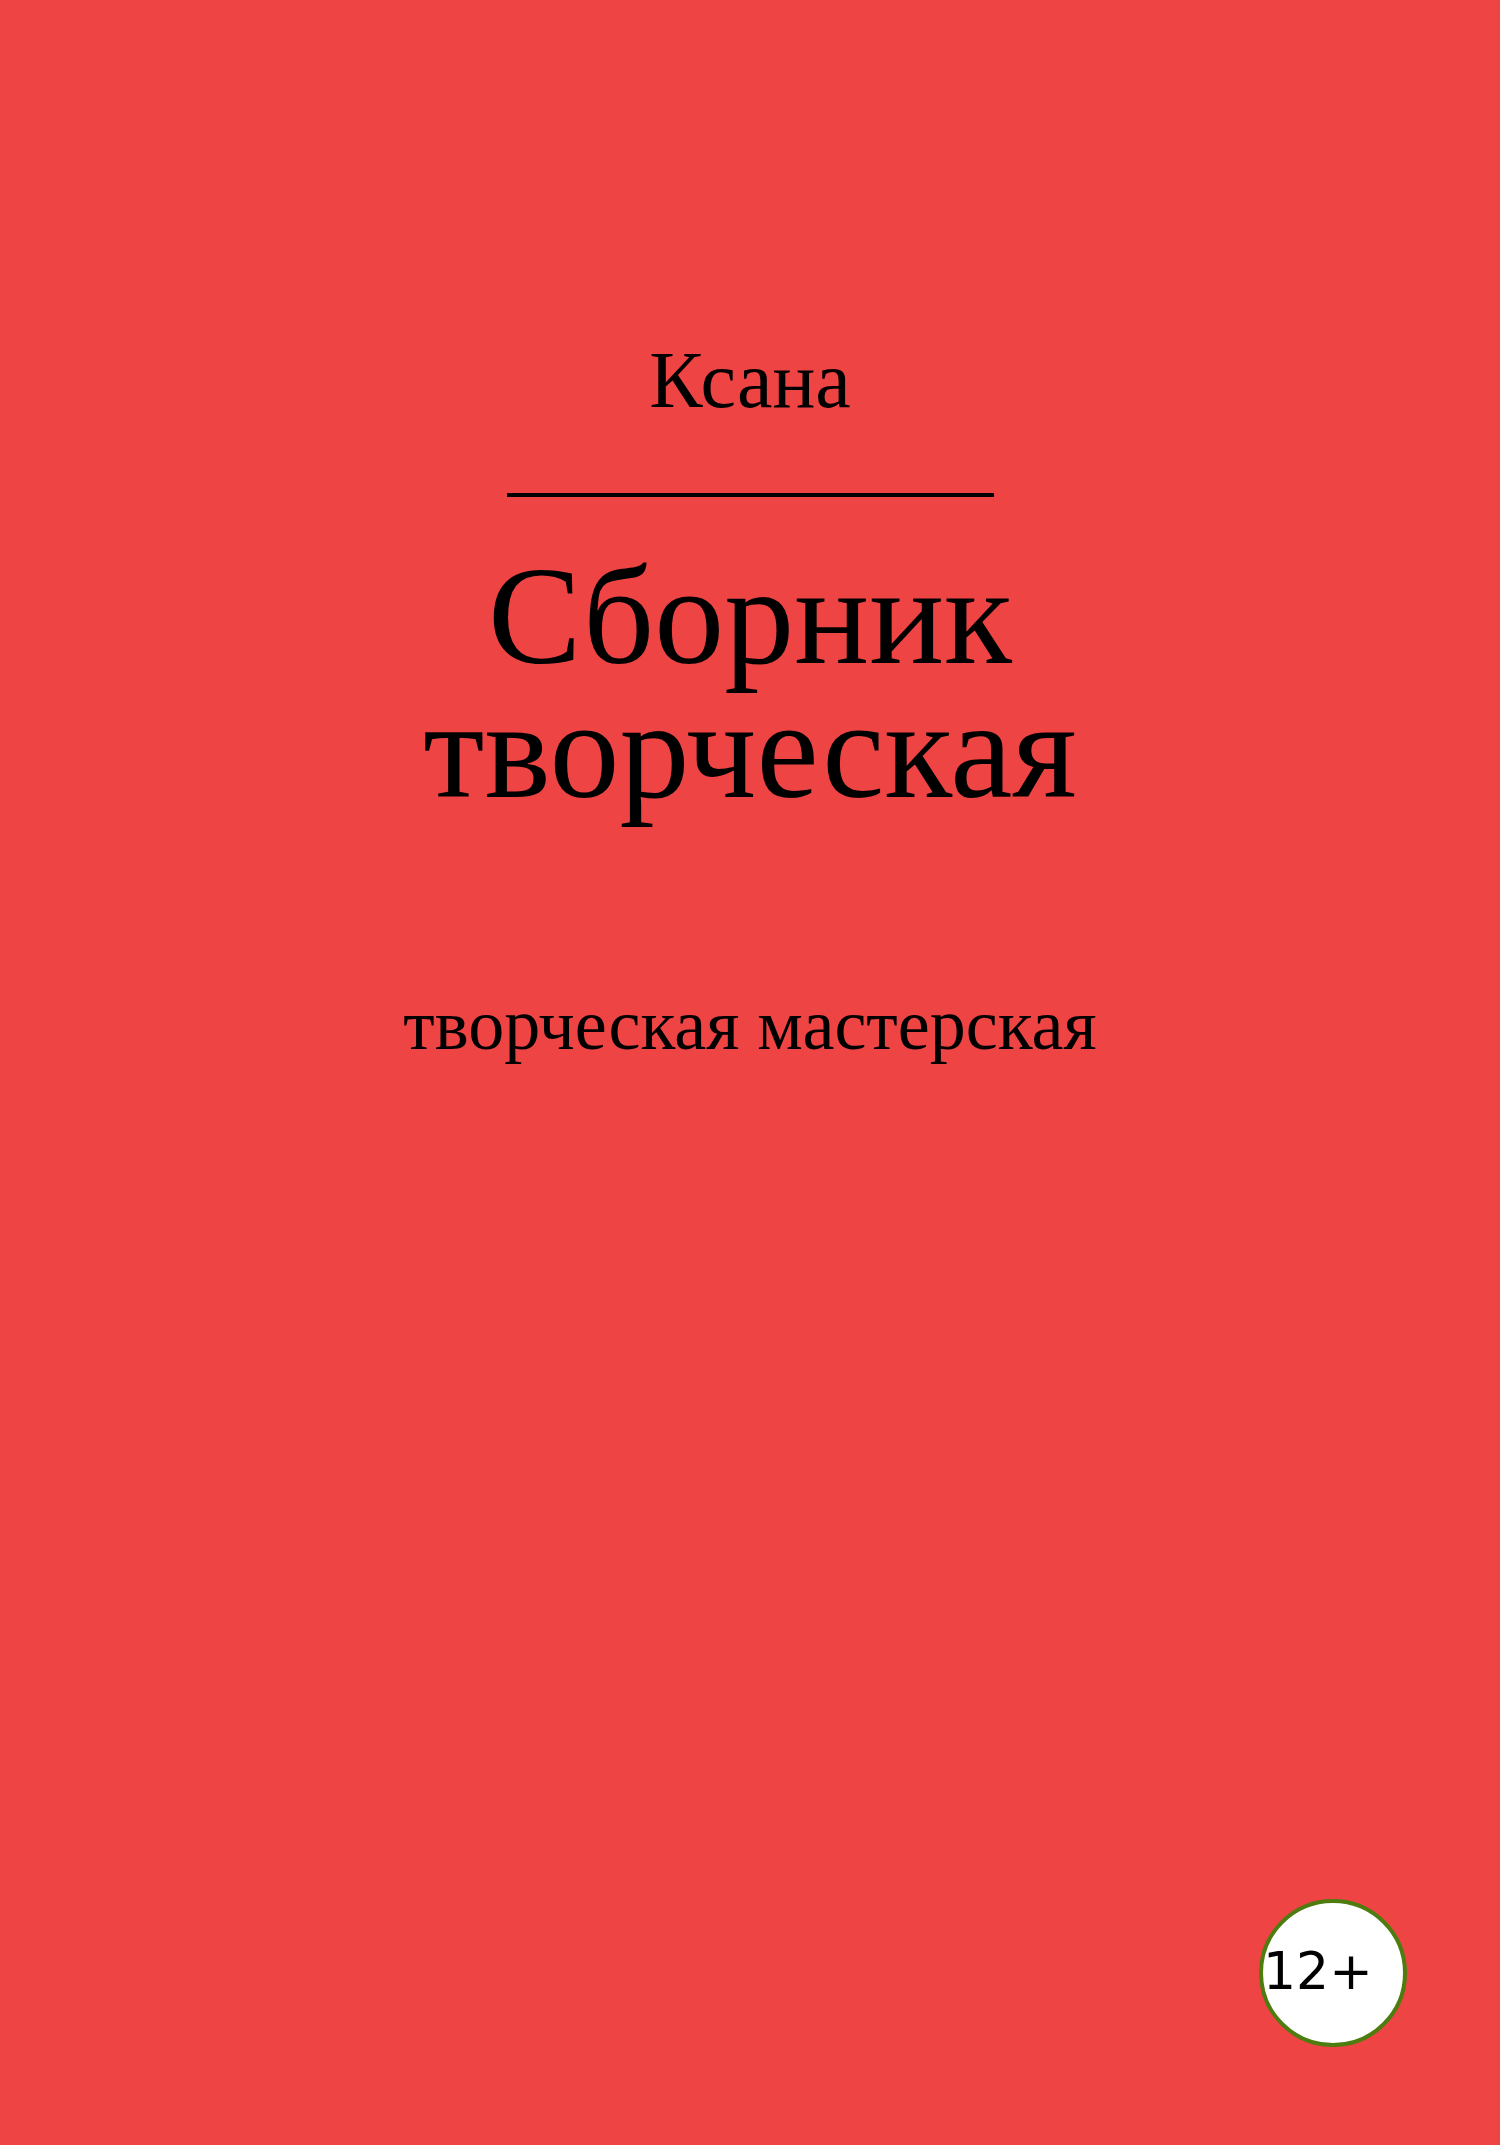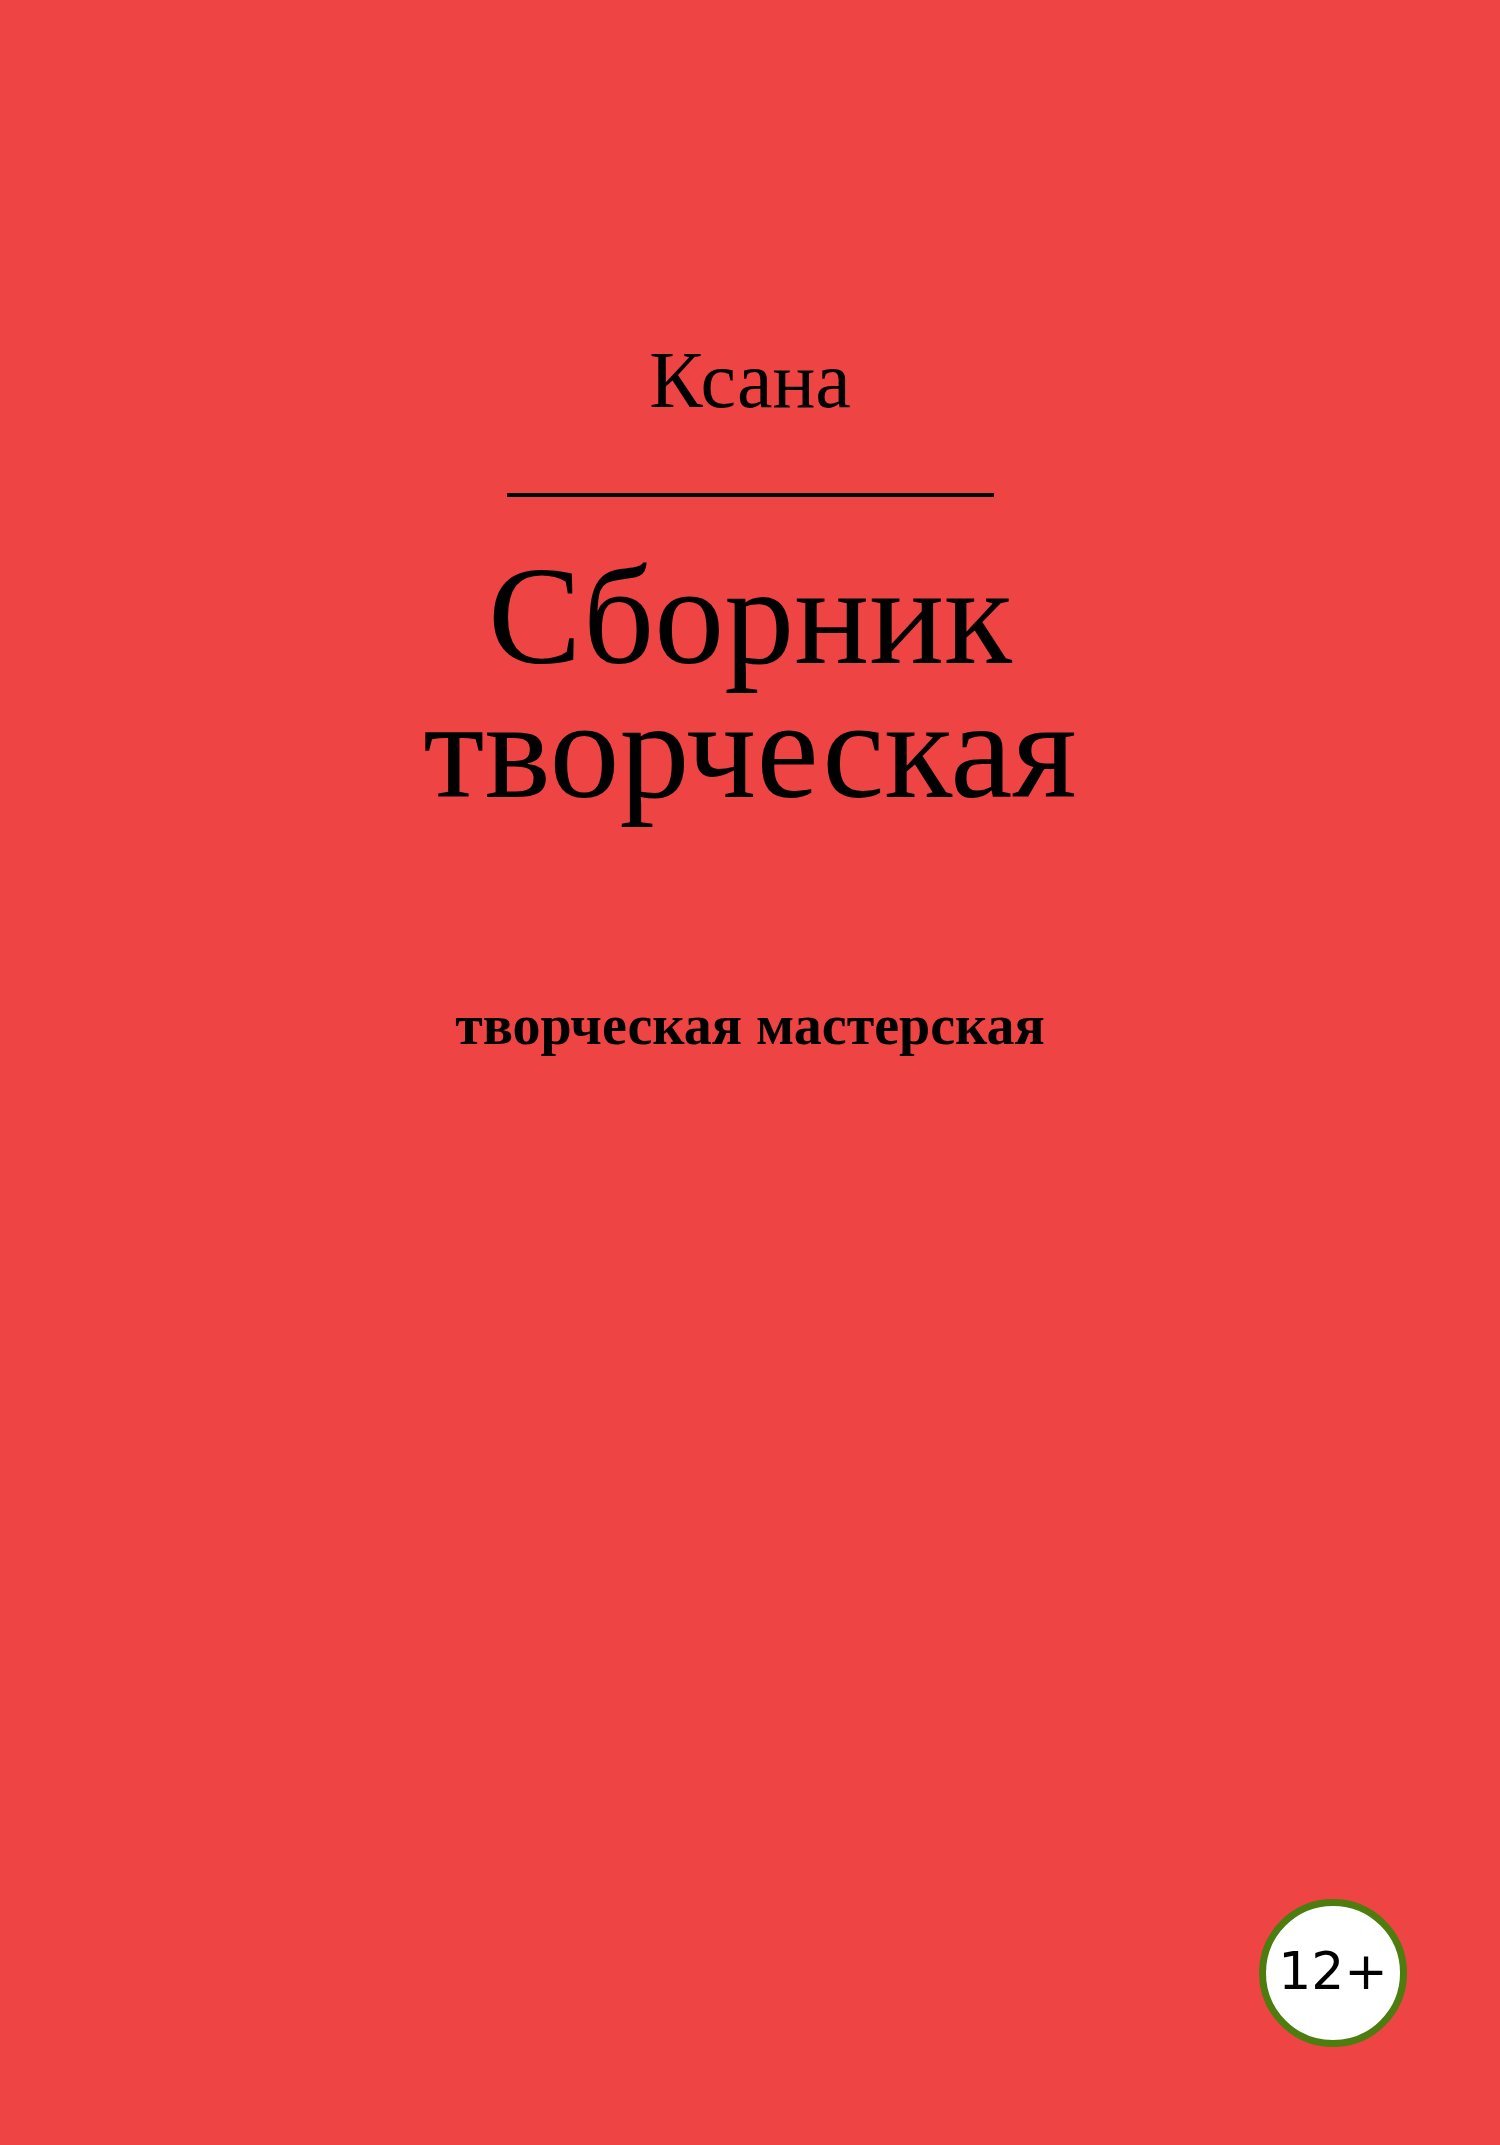--- a/index.html
+++ b/index.html
@@ -43,37 +43,36 @@
     font-size: 140px;
     line-height: 134px;
     white-space: nowrap;
   }
   .subtitle {
     position: absolute;
     top: 985px;
     left: 0;
     width: 100%;
     text-align: center;
-    font-size: 56px;
+    font-size: 72px;
     line-height: 80px;
     white-space: nowrap;
-    font-weight: bold;
   }
   .age-badge {
     position: absolute;
     left: 1259px;
     top: 1899px;
     width: 148px;
     height: 148px;
     box-sizing: border-box;
-    border: 7px solid #4d7c0f;
+    border: 4px solid #4d7c0f;
     border-radius: 50%;
     display: flex;
     align-items: center;
-    justify-content: center;
+    justify-content: flex-start;
     background: #ffffff;
   }
   .age-badge-label {
     font-family: "DejaVu Sans", "Liberation Sans", sans-serif;
     font-size: 52px;
     line-height: 52px;
     letter-spacing: 0px;
     color: #000000;
     padding-bottom: 4px;
   }

